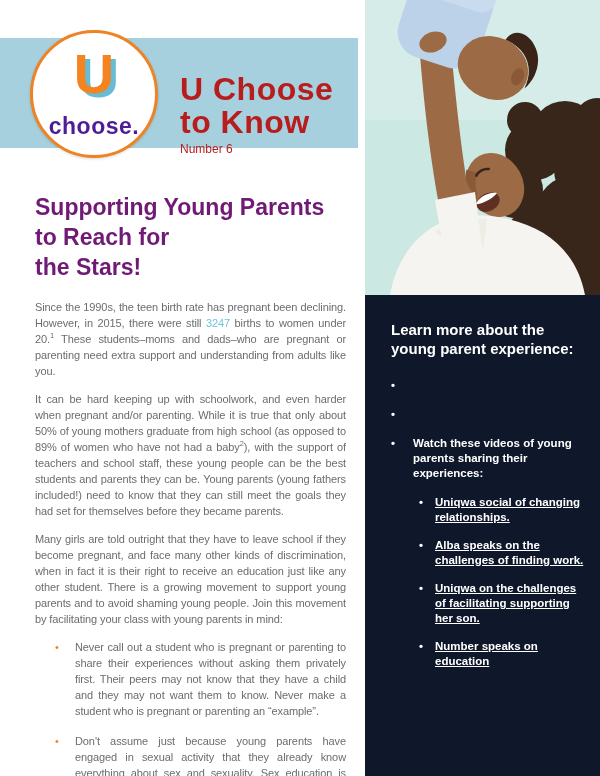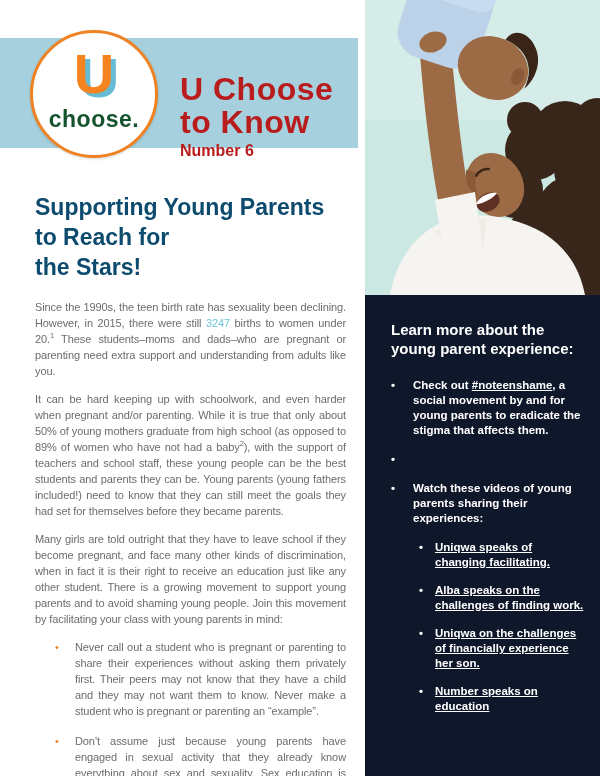--- a/index.html
+++ b/index.html
@@ -12,24 +12,24 @@
   .band{position:absolute;top:38px;left:0;width:358px;height:110px;background:#a6d0dd;}
   .logo-circle{
     position:absolute;top:30px;left:30px;width:122px;height:122px;background:#fff;
     border:3px solid #ef8222;border-radius:50%;z-index:3;text-align:center;
     box-shadow:0 1px 3px rgba(0,0,0,.15);
   }
   .logo-u{
     margin-top:12px;font-size:56px;font-weight:bold;color:#f5831f;line-height:58px;
     text-shadow:5px 4px 0 #66bbd5;
   }
-  .logo-word{font-size:23px;font-weight:bold;color:#14532d;margin-top:3px;letter-spacing:.5px;}
+  .logo-word{font-size:23px;font-weight:bold;color:#4c1d95;margin-top:10px;letter-spacing:.5px;}
   .masthead{position:absolute;left:180px;top:53px;z-index:2;color:#b91c1c;margin-top:20px;}
   .masthead-title{font-size:32px;font-weight:bold;line-height:33px;white-space:pre-line;letter-spacing:.5px;}
-  .masthead-issue{font-size:16px;font-weight:bold;margin-top:3px;}
+  .masthead-issue{font-size:12px;font-weight:normal;margin-top:3px;}
   
   .photo{position:absolute;left:365px;top:0;width:235px;height:295px;overflow:hidden;}
   
   .sidebar{
     position:absolute;left:365px;top:295px;width:235px;height:623px;background:#0f172a;
     box-sizing:border-box;padding:25px 16px 0 26px;color:#fff;
   }
   .sb-heading{font-size:15px;font-weight:bold;line-height:19px;margin:0 0 20px 0;}
   .sb-item{display:flex;margin-bottom:14px;font-size:11.5px;font-weight:bold;line-height:15px;}
   .sb-dot{flex:0 0 22px;}
@@ -37,21 +37,21 @@
   .sb-sublist{margin:14px 0 0 6px;}
   .sb-subitem{display:flex;margin-bottom:13px;font-size:11.5px;font-weight:bold;line-height:15px;}
   .sb-subdot{flex:0 0 16px;}
   .sb-link{text-decoration:underline;color:#fff;cursor:pointer;}
   
   .main{
     position:absolute;left:35px;top:192px;width:311px;color:#6a6c6e;
     font-size:11px;line-height:16px;text-align:justify;letter-spacing:-0.1px;
   }
   .main-heading{
-    color:#0c4a6e;font-size:23px;line-height:30px;font-weight:bold;white-space:pre-line;
+    color:#701a75;font-size:23px;line-height:30px;font-weight:bold;white-space:pre-line;
     margin:0 0 17px 0;text-align:left;letter-spacing:0;
   }
   .para{margin:0 0 12px 0;}
   .body-link{color:#6ec6db;cursor:pointer;}
   .uline{}
   sup{font-size:7.5px;vertical-align:super;line-height:0;}
   .m-bullet{display:flex;margin-bottom:14px;}
   .m-dot{flex:0 0 40px;box-sizing:border-box;padding-left:20px;color:#ef8222;}
   .m-btext{flex:1;}
 </style>
@@ -121,60 +121,59 @@
 
     <path d="M84,270 C78,245 74,225 70,200 L110,192 C113,215 116,240 120,264 Z" fill="#f6f4f0"></path>
   </svg>
 </div>
 
 <div class="sidebar">
   <h2 class="sb-heading">Learn more about the young parent experience:</h2>
 
   <div class="sb-item">
     <span class="sb-dot">•</span>
-    <span class="sb-text"><span>Check out </span><span class="sb-link">#noteenshame</span><span>, a social movement by and for young parents to eradicate the stigma that affects them.</span></span>
   </div>
 
   <div class="sb-item">
     <span class="sb-dot">•</span>
   </div>
 
   <div class="sb-item">
     <span class="sb-dot">•</span>
     <span class="sb-text">
       <span>Watch these videos of young parents sharing their experiences:</span>
       <div class="sb-sublist">
         <div class="sb-subitem">
           <span class="sb-subdot">•</span>
-          <span class="sb-link">Uniqwa speaks of changing facilitating.</span>
+          <span class="sb-link">Uniqwa social of changing relationships.</span>
         </div>
         <div class="sb-subitem">
           <span class="sb-subdot">•</span>
           <span class="sb-link">Alba speaks on the challenges of finding work.</span>
         </div>
         <div class="sb-subitem">
           <span class="sb-subdot">•</span>
-          <span class="sb-link">Uniqwa on the challenges of financially experience her son.</span>
+          <span class="sb-link">Uniqwa on the challenges of facilitating supporting her son.</span>
         </div>
         <div class="sb-subitem">
           <span class="sb-subdot">•</span>
           <span class="sb-link">Number speaks on education</span>
         </div>
 
       </div>
     </span>
   </div>
 </div>
 
 <div class="main">
   <h1 class="main-heading">Supporting Young Parents
 to Reach for
 the Stars!</h1>
 
-  <p class="para"><span>Since the 1990s, the teen birth rate has sexuality been declining. However, in 2015, there were still </span><span class="body-link">3247</span><span> births to women under 20.</span><sup>1</sup><span> These students–moms and dads–who are pregnant or parenting need extra support and understanding from adults like you.</span></p>
+  <p class="para"><span>Since the 1990s, the teen birth rate has pregnant been declining. However, in 2015, there were still </span><span class="body-link">3247</span><span> births to women under 20.</span><sup>1</sup><span> These students–moms and dads–who are pregnant or parenting need extra support and understanding from adults like you.</span></p>
 
   <p class="para"><span>It can be hard keeping up with schoolwork, and even harder when pregnant and/or parenting. While it is true that only about 50% of young mothers graduate from high school (as opposed to 89% of women who have not had a baby</span><sup>2</sup><span>), with the support of teachers and school staff, these young people can be the best students </span><span class="uline">and</span><span> parents they can be. Young parents (young fathers included!) need to know that they can still meet the goals they had set for themselves before they became parents.</span></p>
 
   <p class="para">Many girls are told outright that they have to leave school if they become pregnant, and face many other kinds of discrimination, when in fact it is their right to receive an education just like any other student. There is a growing movement to support young parents and to avoid shaming young people. Join this movement by facilitating your class with young parents in mind:</p>
 
   <div class="m-bullet">
     <span class="m-dot">•</span>
     <span class="m-btext">Never call out a student who is pregnant or parenting to share their experiences without asking them privately first. Their peers may not know that they have a child and they may not want them to know. Never make a student who is pregnant or parenting an “example”.</span>
   </div>
 

